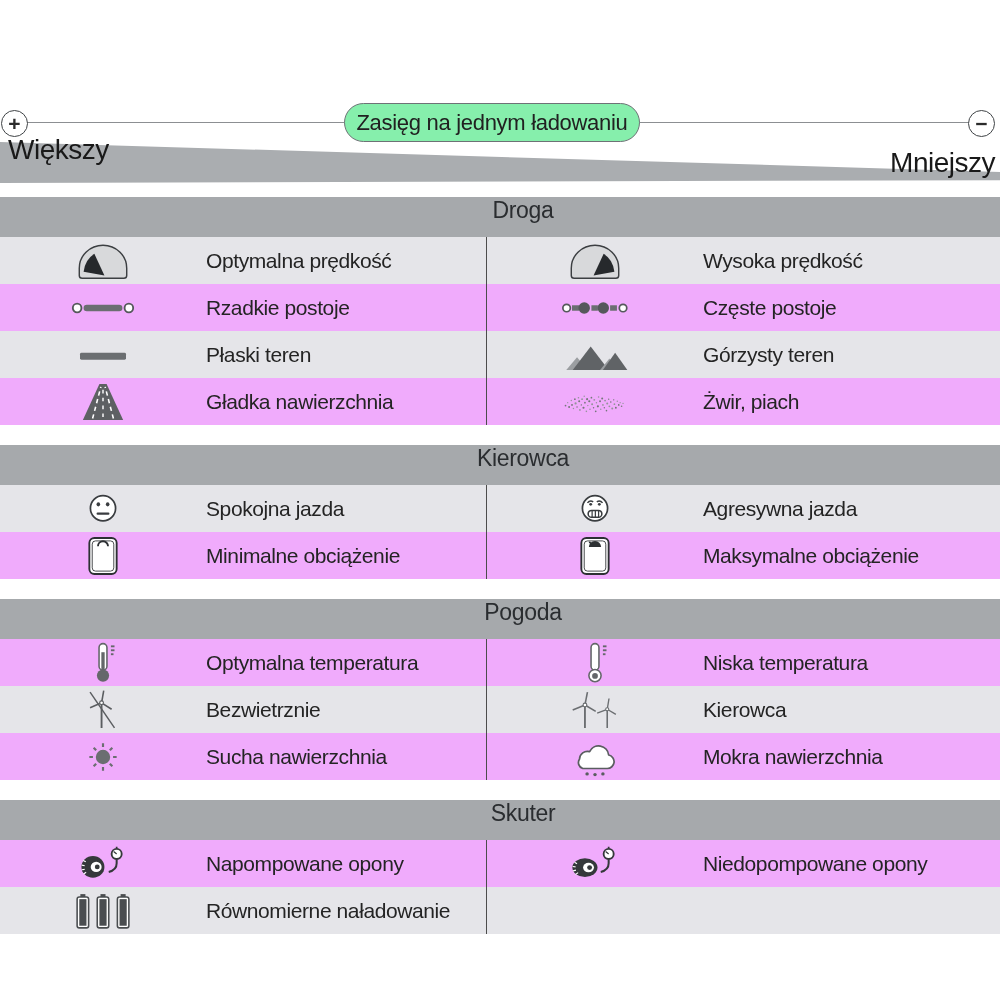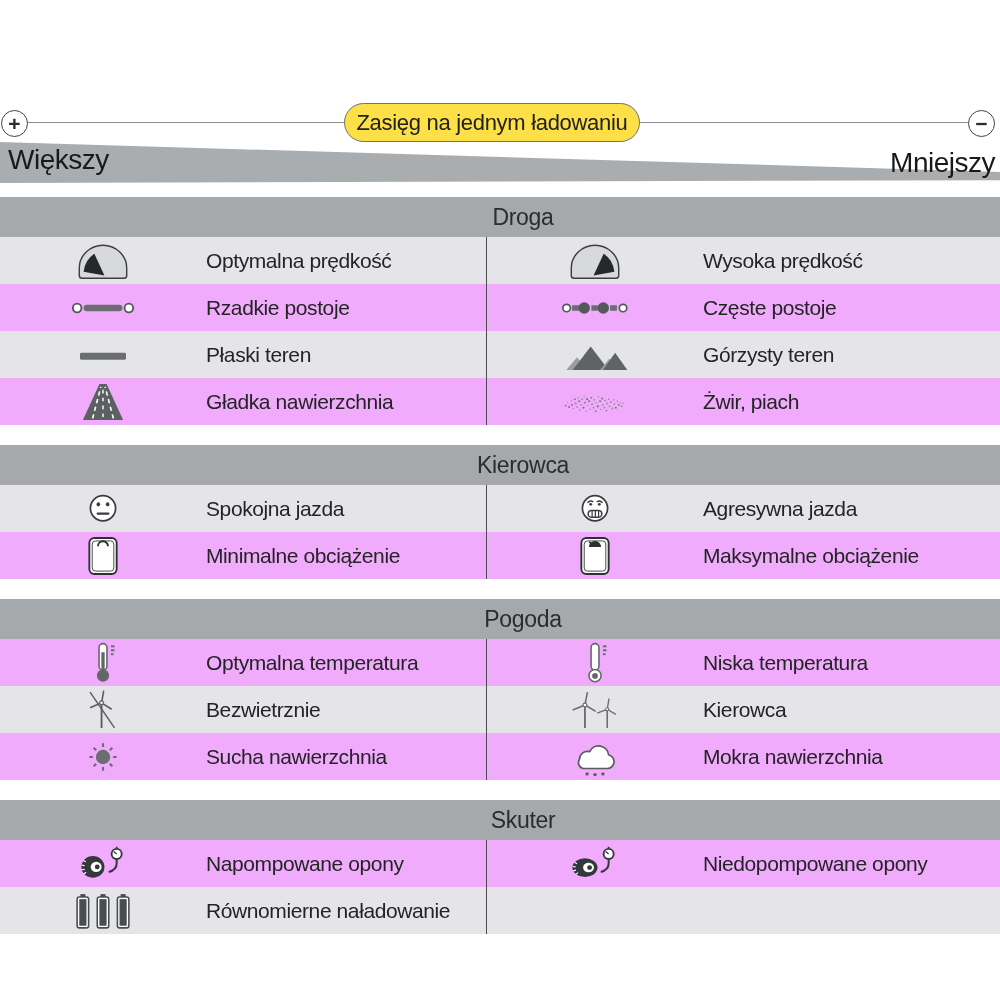--- a/index.html
+++ b/index.html
@@ -19,35 +19,35 @@
   
   .top-line{position:absolute;left:12px;top:122px;width:976px;height:0;border-top:1.6px solid #8c8f92;}
   .end-circle{
     position:absolute;top:110px;width:27px;height:27px;border:1.9px solid #3f4346;border-radius:50%;
     background:#fff;display:flex;align-items:center;justify-content:center;
     font-size:21px;line-height:1;color:#2b2b2b;font-weight:bold;
   }
   .end-circle.plus{left:1px;}
   .end-circle.minus{left:968px;}
   .title-pill{
-    position:absolute;left:344px;top:103px;width:296px;height:39px;background:#fde047;
+    position:absolute;left:344px;top:103px;width:296px;height:39px;background:#86efac;
     border:1.9px solid #6e7276;border-radius:21px;display:flex;align-items:center;justify-content:center;
   }
   .title-pill span{font-size:22px;letter-spacing:-0.3px;color:#212121;}
   .wedge{
     position:absolute;left:0;top:142px;width:1000px;height:41px;background:var(--wedge);
     clip-path:polygon(0 0,100% 73%,100% 93%,0 100%);
   }
   .scale-label{position:absolute;font-size:28px;letter-spacing:-0.5px;color:#191919;}
-  .scale-label.bigger{left:8px;top:144px;}
+  .scale-label.bigger{left:8px;top:134px;}
   .scale-label.smaller{right:5px;top:147px;}
   
   .factors{position:absolute;left:0;top:197px;width:1000px;}
   .section + .section{margin-top:20px;}
-  .section-header{height:40px;background:var(--band);display:flex;align-items:center;justify-content:center;padding-left:46px;}
+  .section-header{height:40px;background:var(--band);display:flex;justify-content:center;padding-left:46px;}
   .section-title{font-size:23px;letter-spacing:-0.3px;color:#2a2d30;}
   .row{height:47px;display:flex;background:#f0abfc;}
   .row.shaded{background:var(--shaded);}
   .cell{display:flex;align-items:center;height:100%;}
   .cell-left{width:487px;border-right:1.4px solid var(--divider);}
   .cell-right{flex:1;}
   .icon-box{display:flex;justify-content:center;align-items:center;flex:0 0 auto;}
   .cell-left .icon-box{width:206px;}
   .cell-right .icon-box{width:216px;}
   .icon{width:100px;height:46px;display:block;}

